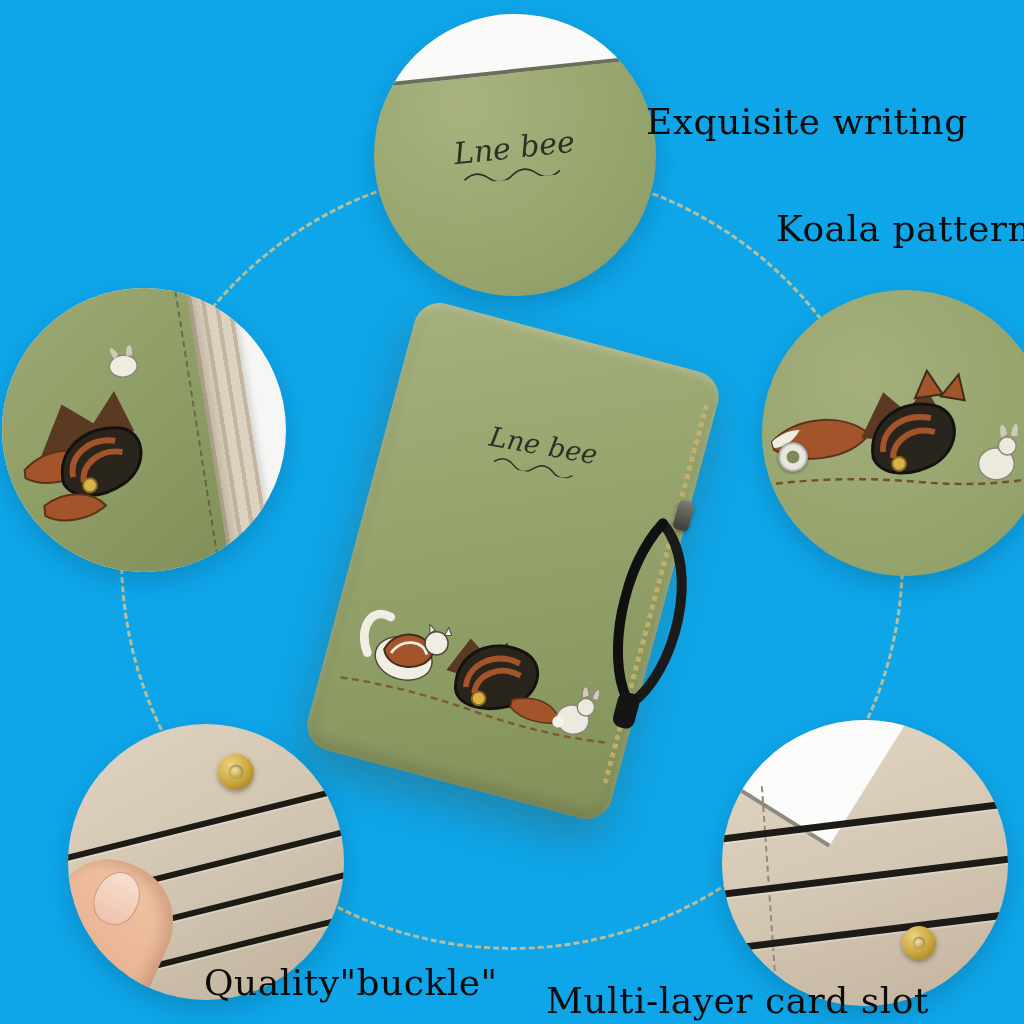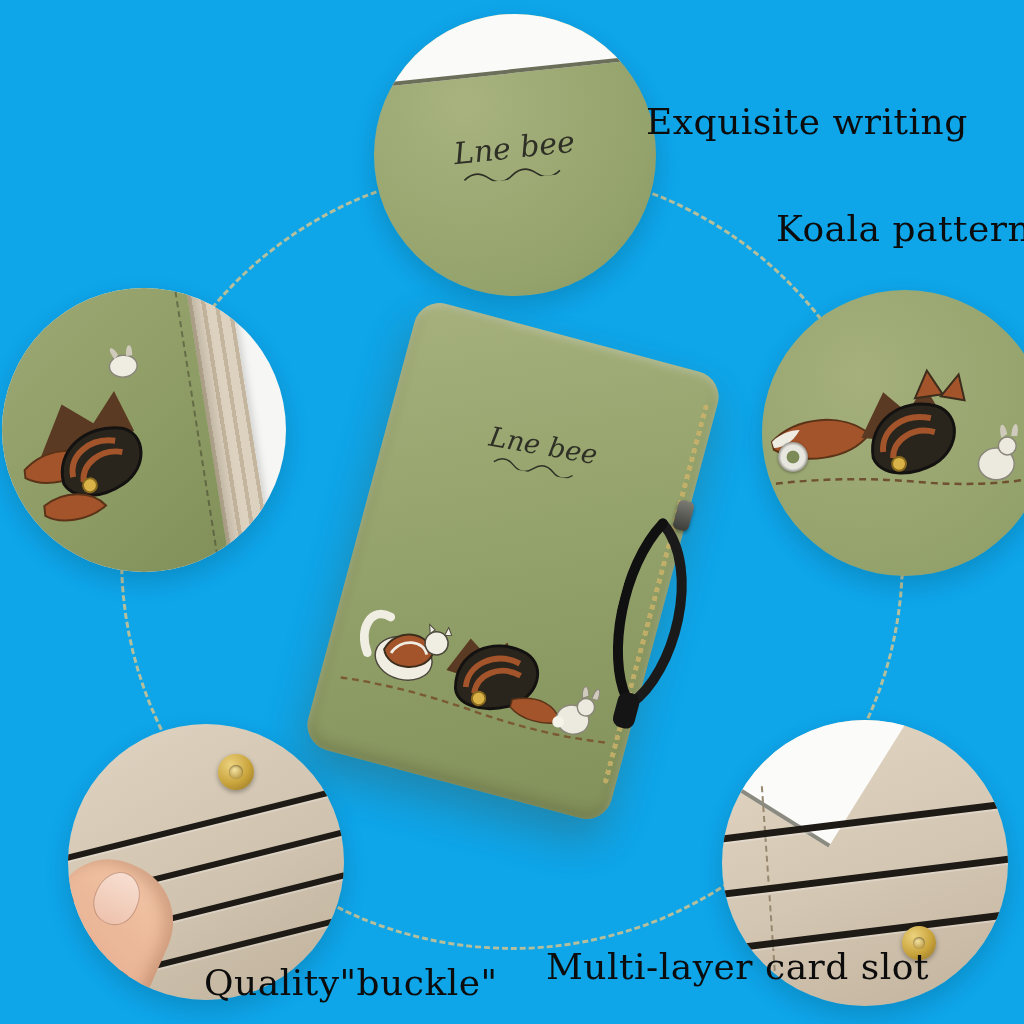--- a/index.html
+++ b/index.html
@@ -11,21 +11,21 @@
   .ring { position:absolute; left:120px; top:166px; width:784px; height:784px;
           border:3px dashed var(--dashed-ring,#b6bf9c); border-radius:50%; z-index:0; }
 
   
   .label { position:absolute; font-size:36px; color:var(--label-text,#0c0c0c);
            white-space:nowrap; letter-spacing:.5px; z-index:3; }
   .label-top   { left:646px; top:101px; }
   .label-left  { left:30px;  top:188px; }
   .label-right { left:776px; top:208px; }
   .label-bl    { left:204px; top:962px; }
-  .label-br    { left:546px; top:946px; }
+  .label-br    { left:546px; top:980px; }
 
   
   .photo { position:absolute; border-radius:50%; overflow:hidden; z-index:2;
            box-shadow:0 10px 24px rgba(0,0,0,.15); }
 
   
   .photo-top { left:374px; top:14px; width:282px; height:282px;
     background:radial-gradient(120% 120% at 32% 32%, var(--wallet-green-light,#a8b37f),
                var(--wallet-green,#94a26b) 55%, var(--wallet-green-dark,#7f8e58)); }
   .wedge-top { position:absolute; left:-34px; top:-72px; width:360px; height:130px;

